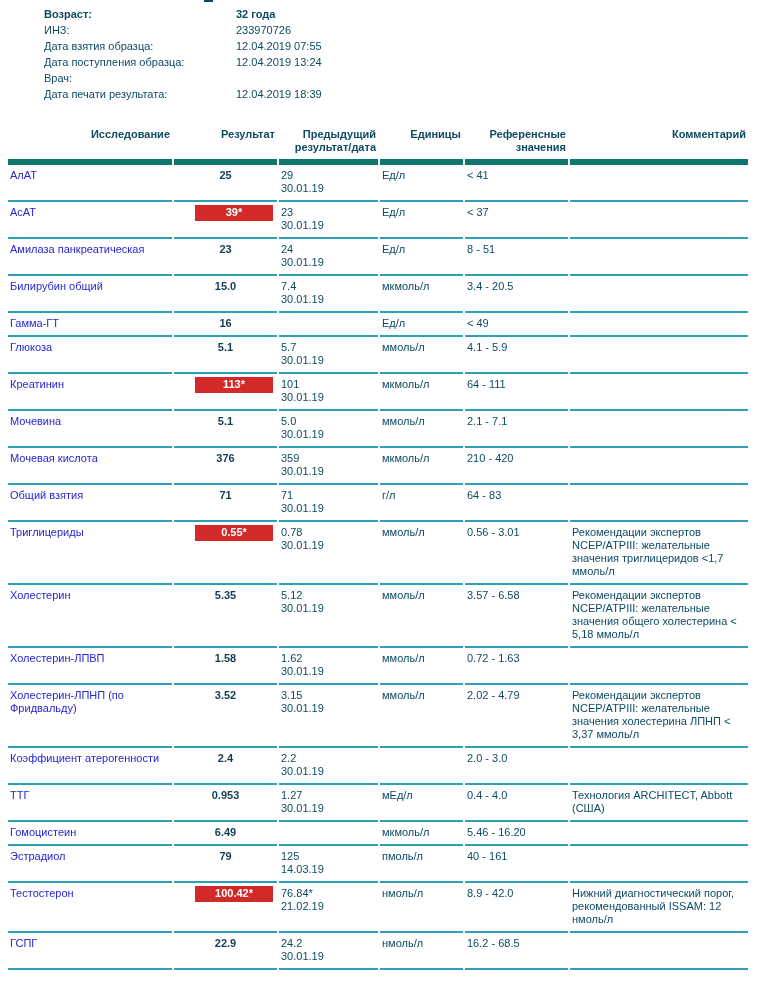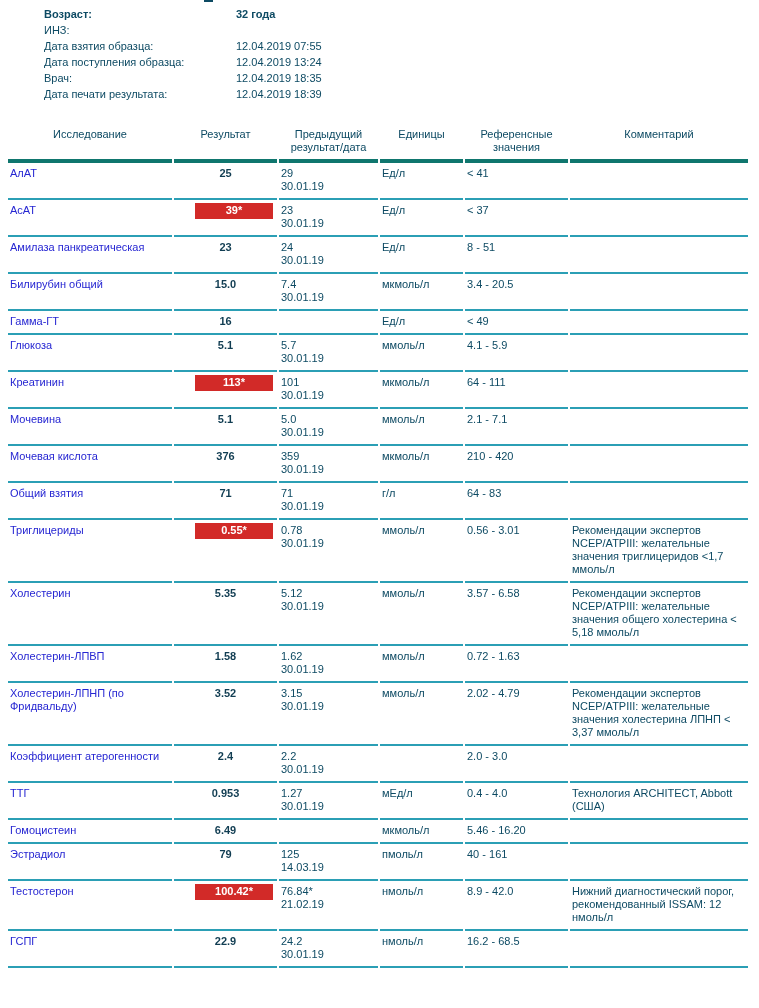--- a/index.html
+++ b/index.html
@@ -45,25 +45,25 @@
     margin-left: -2px; 
   }
   col.c-name    { width: 164px; }
   col.c-result  { width: 103px; }
   col.c-prev    { width:  99px; }
   col.c-units   { width:  83px; }
   col.c-ref     { width: 103px; }
   col.c-comment { width: 178px; }
 
   th {
-    font-weight: normal;
-    text-align: center;
+    font-weight: bold;
+    text-align: right;
     vertical-align: top;
     padding: 2px 2px 5px 2px;
-    border-bottom: 4px solid #0f766e;
+    border-bottom: 6px solid #0f766e;
     color: #0d4a63;
   }
   td {
     vertical-align: top;
     padding: 4px 2px 5px 2px;
     border-bottom: 2px solid #2b9fb5;
     word-wrap: break-word;
   }
   td.name { color: #2626d2; }
   td.result { font-weight: bold; color: #113d52; text-align: center; }
@@ -90,35 +90,35 @@
   <div class="artifact"></div>
 
   <div class="meta">
     <div class="meta-row bold">
       <div class="meta-label">Возраст:</div>
       <div class="meta-value">32 года</div>
     </div>
 
     <div class="meta-row">
       <div class="meta-label">ИНЗ:</div>
+      <div class="meta-value">233970726</div>
     </div>
 
     <div class="meta-row">
       <div class="meta-label">Дата взятия образца:</div>
       <div class="meta-value">12.04.2019 07:55</div>
     </div>
 
     <div class="meta-row">
       <div class="meta-label">Дата поступления образца:</div>
       <div class="meta-value">12.04.2019 13:24</div>
     </div>
 
     <div class="meta-row">
       <div class="meta-label">Врач:</div>
-      <div class="meta-value">12.04.2019 18:35</div>
     </div>
 
     <div class="meta-row">
       <div class="meta-label">Дата печати результата:</div>
       <div class="meta-value">12.04.2019 18:39</div>
     </div>
   </div>
 
   <table class="results">
     <colgroup>

